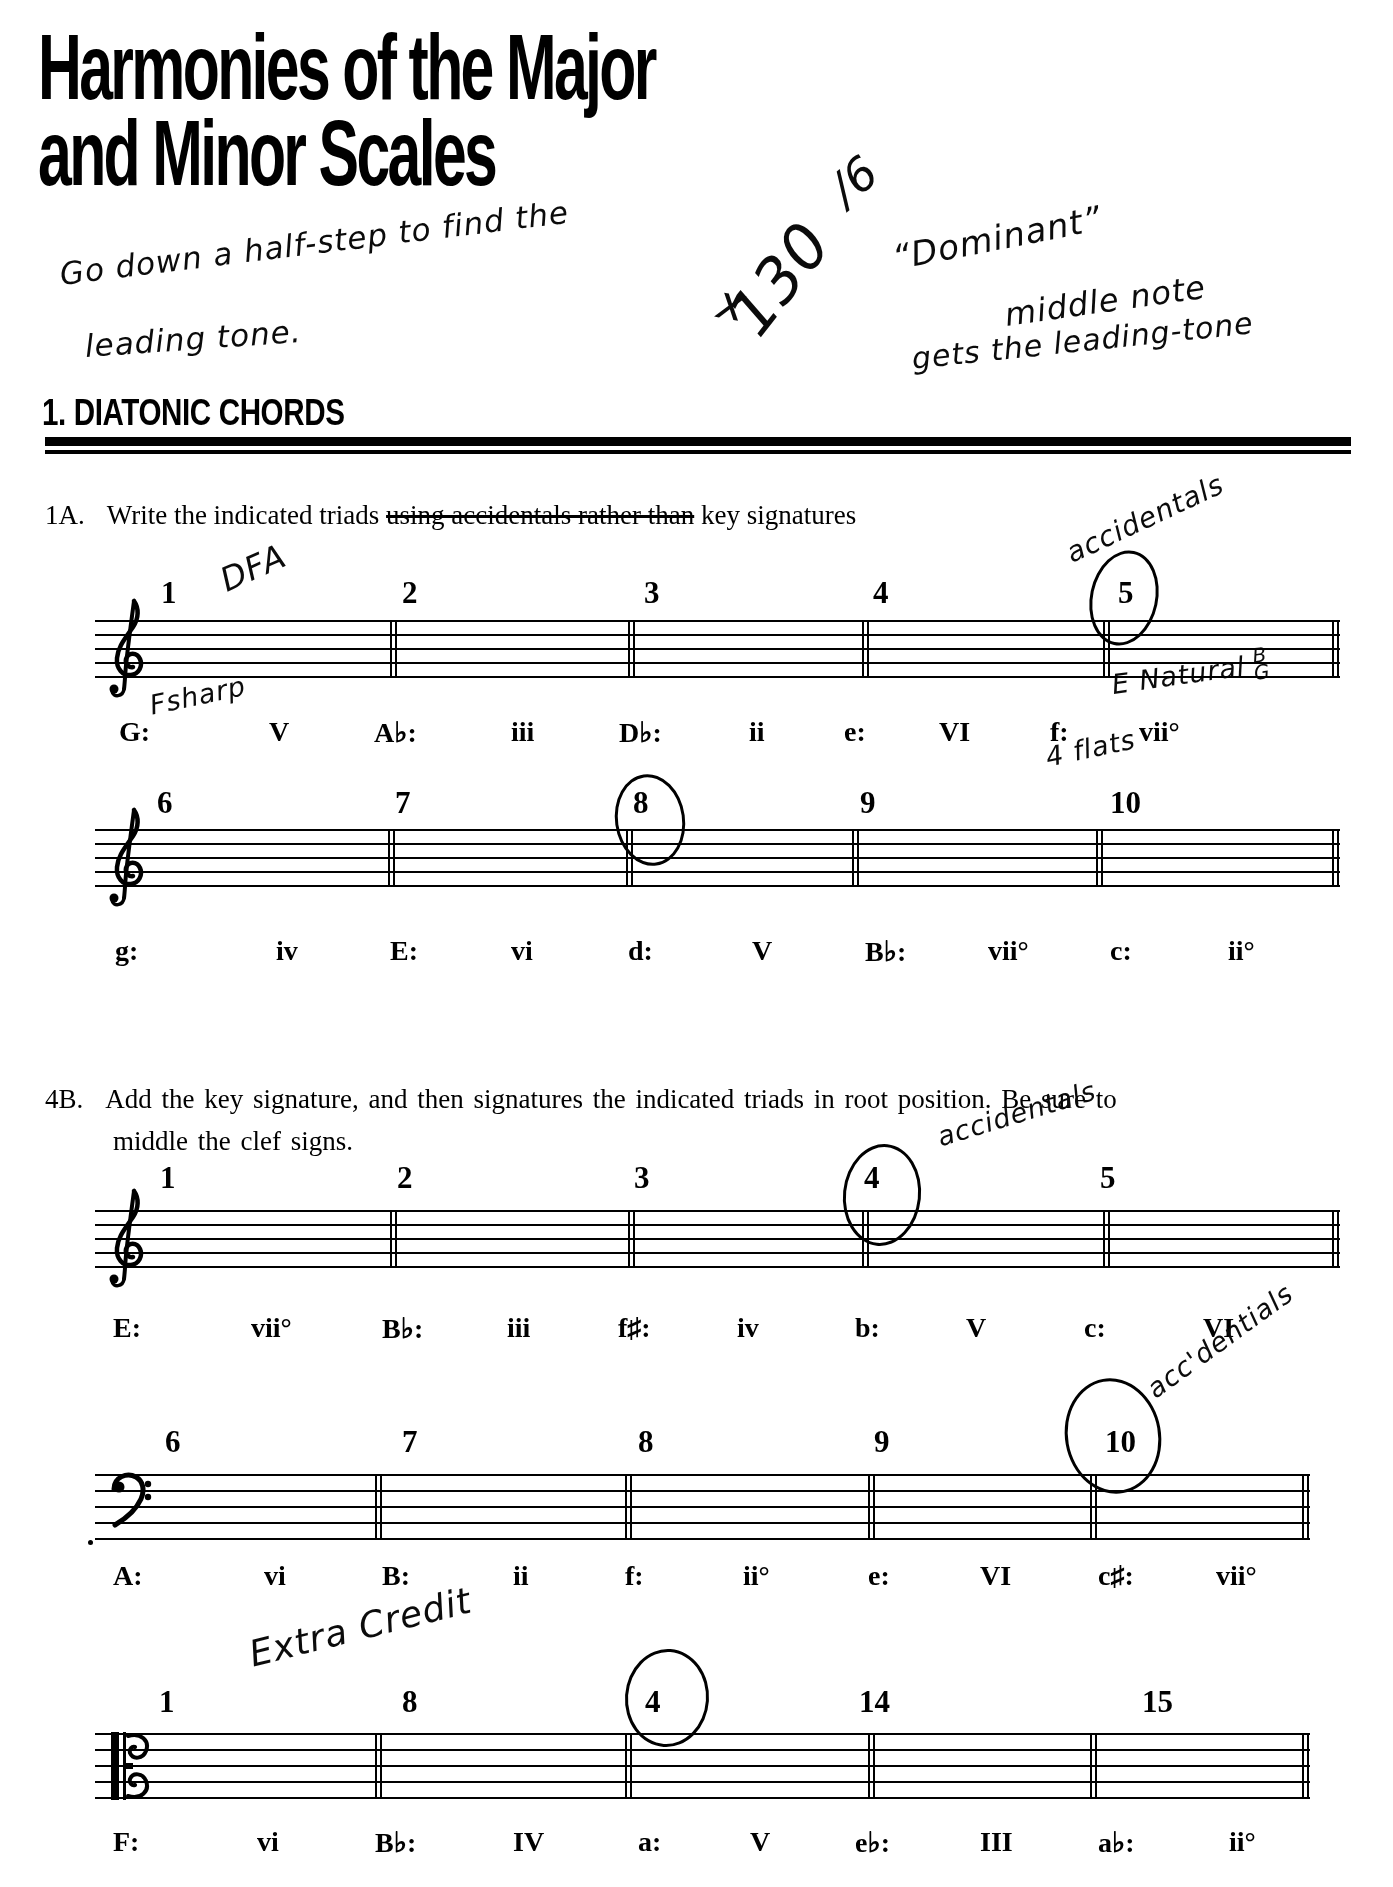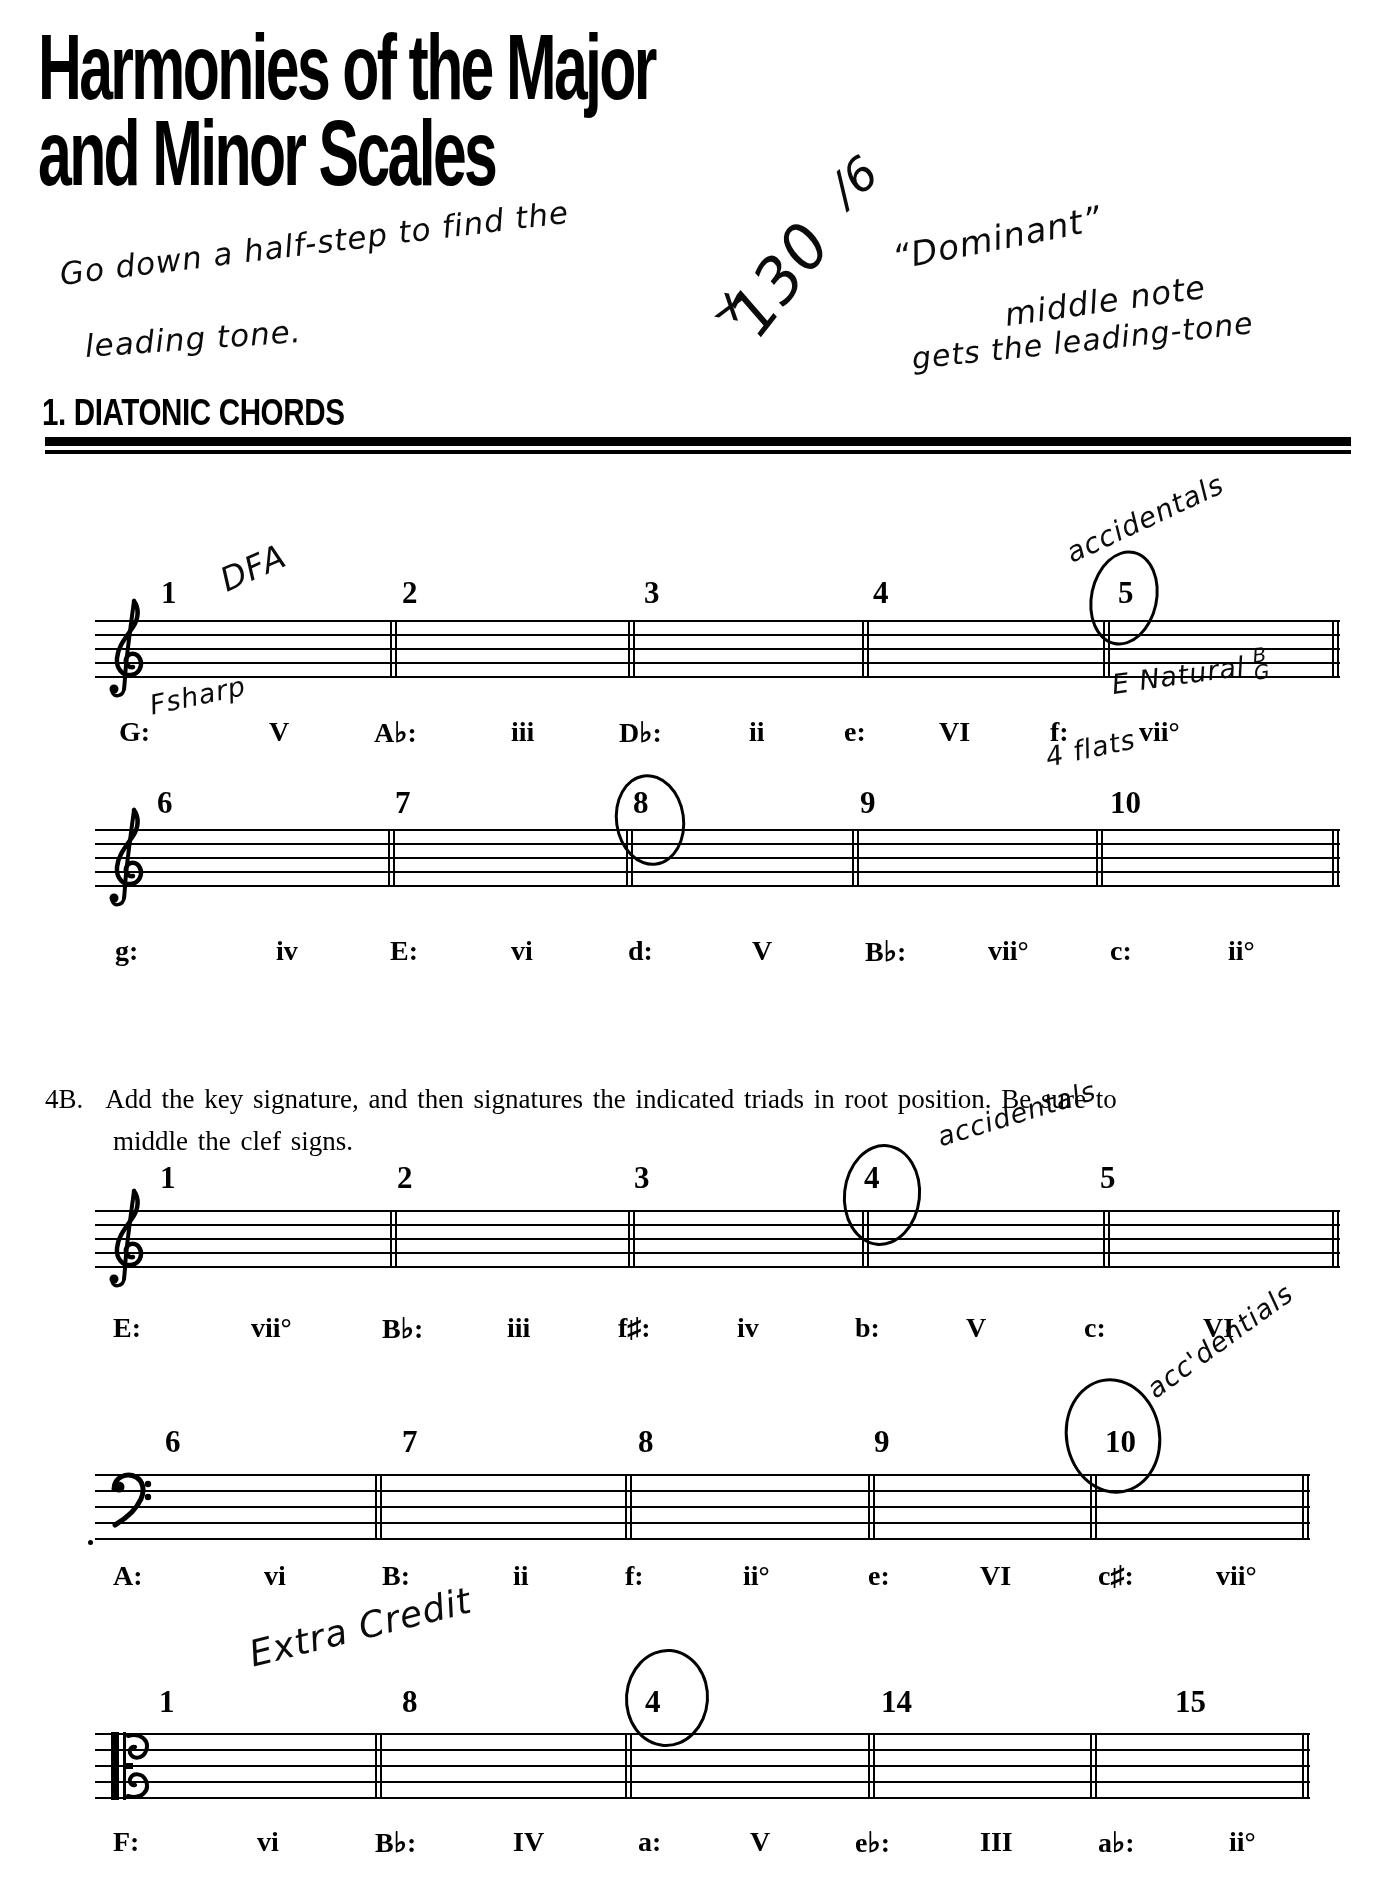--- a/index.html
+++ b/index.html
@@ -49,20 +49,23 @@
   <div class="hw" style="left:742px;top:290px;font-size:62px;transform:rotate(-52deg);">130</div>
   <div class="hw" style="left:836px;top:168px;font-size:46px;transform:rotate(-40deg);">/6</div>
   <div class="hw" style="left:893px;top:238px;font-size:34px;transform:rotate(-11deg);">“Dominant”</div>
   <div class="hw" style="left:1005px;top:296px;font-size:32px;transform:rotate(-8deg);">middle note</div>
   <div class="hw" style="left:912px;top:341px;font-size:30px;transform:rotate(-6deg);">gets the leading-tone</div>
 
   <div class="heading">1. DIATONIC CHORDS</div>
   <div class="rule-thick"></div>
   <div class="rule-thin"></div>
 
+  <div class="prompt" style="left:45px;top:500px;">
+    <span class="exnum">1A.</span><span>Write the indicated triads </span><span class="struck">using accidentals rather than</span><span> key signatures</span>
+  </div>
 
   <div class="hw" style="left:222px;top:562px;font-size:33px;transform:rotate(-24deg);">DFA</div>
   <div class="hw" style="left:150px;top:690px;font-size:27px;transform:rotate(-12deg);">Fsharp</div>
   <div class="hw" style="left:1068px;top:538px;font-size:28px;transform:rotate(-25deg);">accidentals</div>
   <div class="hw" style="left:1112px;top:668px;font-size:27px;transform:rotate(-8deg);"><span>E Natural</span><span class="stack"><span>B</span><br><span>G</span></span></div>
   <div class="hw" style="left:1046px;top:742px;font-size:27px;transform:rotate(-12deg);">4 flats</div>
 
   <div class="staff" style="left:95px;top:620px;width:1245px;height:60px;">
     <div class="sline" style="top:0"></div>
     <div class="sline" style="top:14px"></div>
@@ -228,22 +231,22 @@
     <svg class="clef" style="left:14px;top:-1px;" width="44" height="68" viewBox="0 0 44 68">
       <rect x="2" y="0" width="8" height="68" fill="#000"></rect>
       <rect x="14" y="0" width="3" height="68" fill="#000"></rect>
       <path d="M19 4 C32 0 41 9 37 19 C34 27 24 28 21 21 C20 17 23 14 26 15" fill="none" stroke="#000" stroke-width="4" stroke-linecap="round"></path>
       <path d="M19 64 C32 68 41 59 37 49 C34 41 24 40 21 47 C20 51 23 54 26 53" fill="none" stroke="#000" stroke-width="4" stroke-linecap="round"></path>
       <rect x="17" y="31" width="7" height="6" fill="#000"></rect>
     </svg>
     <span class="mnum" style="left:64px;top:-49px;">1</span>
     <span class="mnum" style="left:307px;top:-49px;">8</span>
     <span class="mnum" style="left:550px;top:-49px;">4</span>
-    <span class="mnum" style="left:786px;top:-49px;">14</span>
-    <span class="mnum" style="left:1080px;top:-49px;">15</span>
+    <span class="mnum" style="left:764px;top:-49px;">14</span>
+    <span class="mnum" style="left:1047px;top:-49px;">15</span>
     <div class="circle" style="left:530px;top:-84px;width:78px;height:92px;transform:rotate(4deg);"></div>
     <span class="lab" style="left:18px;top:93px;">F:</span>
     <span class="lab" style="left:162px;top:93px;">vi</span>
     <span class="lab" style="left:280px;top:93px;">B♭:</span>
     <span class="lab" style="left:418px;top:93px;">IV</span>
     <span class="lab" style="left:543px;top:93px;">a:</span>
     <span class="lab" style="left:655px;top:93px;">V</span>
     <span class="lab" style="left:760px;top:93px;">e♭:</span>
     <span class="lab" style="left:885px;top:93px;">III</span>
     <span class="lab" style="left:1003px;top:93px;">a♭:</span>

